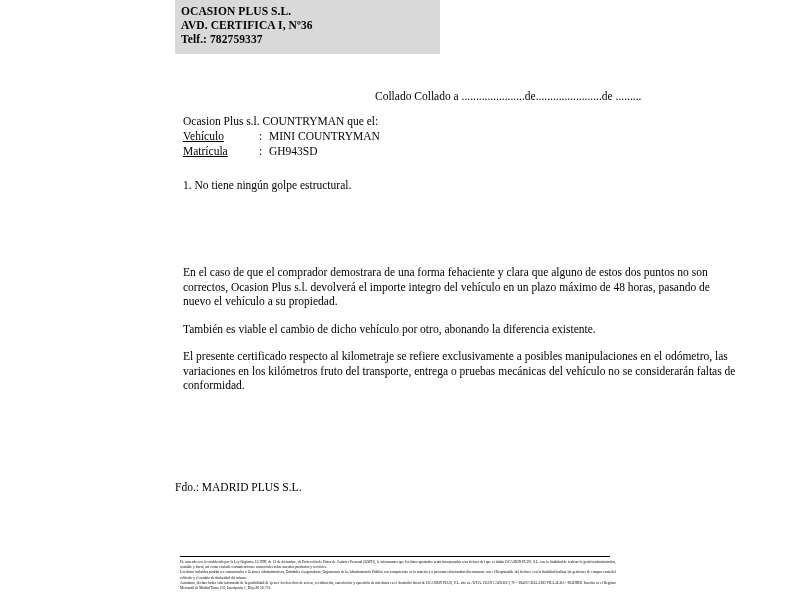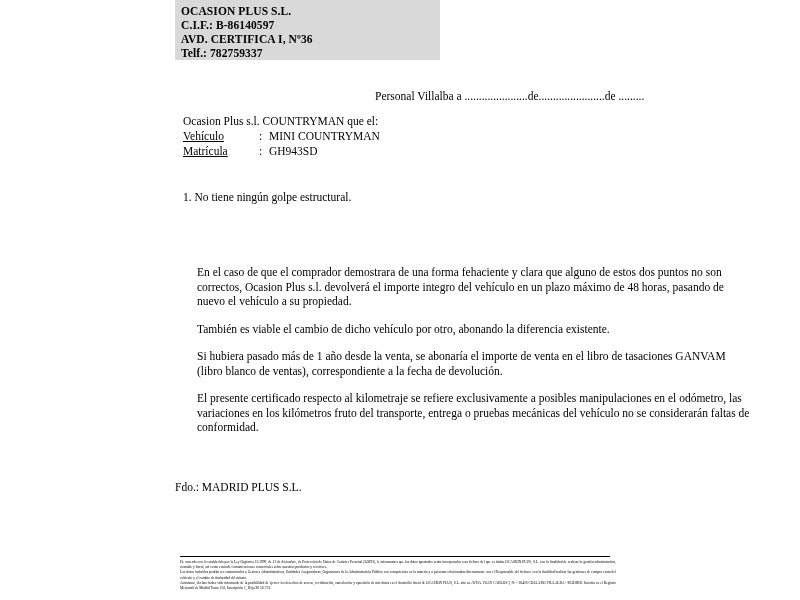--- a/index.html
+++ b/index.html
@@ -21,21 +21,21 @@
     box-sizing: border-box;
   }
 
   
   .header-block {
     position: absolute;
     left: 175px;
     top: 0px;
     width: 265px;
     background: #d9d9d9;
-    padding: 4px 6px 0 6px;
+    padding: 4px 6px 8px 6px;
     box-sizing: border-box;
   }
   .header-block .line {
     font-weight: bold;
     font-size: 11.5px;
     line-height: 14px;
     letter-spacing: 0.1px;
     white-space: nowrap;
   }
 
@@ -73,32 +73,31 @@
   
   .points {
     position: absolute;
     left: 183px;
     top: 178px;
     font-size: 11.5px;
     line-height: 15px;
     width: 580px;
   }
   .points p {
-    margin: 12px 0 14px 0;
+    margin: 0 0 14px 0;
   }
 
   
   .body-text {
     position: absolute;
     left: 183px;
     top: 265px;
     width: 555px;
     font-size: 11.5px;
     line-height: 14.5px;
-    margin-left: 14px;
   }
   .body-text p {
     margin: 0 0 13px 0;
     text-align: left;
   }
 
   
   .signature {
     position: absolute;
     left: 175px;
@@ -128,26 +127,25 @@
     margin: 0;
   }
 </style>
 </head>
 <body>
 
 <div class="page">
 
   <div class="header-block">
     <div class="line">OCASION PLUS S.L.</div>
-    <div class="line">C.I.F.: B-86140597</div>
     <div class="line">AVD. CERTIFICA I, Nº36</div>
     <div class="line">Telf.: 782759337</div>
   </div>
 
-  <div class="place-date">Personal Villalba a ......................de.......................de .........</div>
+  <div class="place-date">Collado Collado a ......................de.......................de .........</div>
 
   <div class="certifies">
     <div>Ocasion Plus s.l. COUNTRYMAN que el:</div>
     <div class="kv">
       <span class="k">Vehículo</span>
       <span class="sep">:</span>
       <span>MINI COUNTRYMAN</span>
     </div>
     <div class="kv">
       <span class="k">Matrícula</span>
@@ -156,21 +154,20 @@
     </div>
   </div>
 
   <div class="points">
     <p>1. No tiene ningún golpe estructural.</p>
   </div>
 
   <div class="body-text">
     <p>En el caso de que el comprador demostrara de una forma fehaciente y clara que alguno de estos dos puntos no son correctos, Ocasion Plus s.l. devolverá el importe integro del vehículo en un plazo máximo de 48 horas, pasando de nuevo el vehículo a su propiedad.</p>
     <p>También es viable el cambio de dicho vehículo por otro, abonando la diferencia existente.</p>
-    <p>Si hubiera pasado más de 1 año desde la venta, se abonaría el importe de venta en el libro de tasaciones GANVAM (libro blanco de ventas), correspondiente a la fecha de devolución.</p>
     <p>El presente certificado respecto al kilometraje se refiere exclusivamente a posibles manipulaciones en el odómetro, las variaciones en los kilómetros fruto del transporte, entrega o pruebas mecánicas del vehículo no se considerarán faltas de conformidad.</p>
   </div>
 
   <div class="signature">Fdo.: MADRID PLUS S.L.</div>
 
   <div class="footer-rule"></div>
 
   <div class="footer">
     <p>De acuerdo con lo establecido por la Ley Orgánica 15/1999, de 13 de diciembre, de Protección de Datos de Carácter Personal (LOPD), le informamos que los datos aportados serán incorporados a un fichero del que es titular OCASION PLUS, S.L. con la finalidad de realizar la gestión administrativa, contable y fiscal, así como enviarle comunicaciones comerciales sobre nuestros productos y servicios.</p>
     <p>Los datos incluidos podrán ser comunicados a Gestores Administrativos, Entidades Aseguradoras, Organismos de la Administración Pública con competencia en la materia y a personas relacionadas directamente con el Responsable del fichero; con la finalidad/realizar las gestiones de compra venta del vehículo y el cambio de titularidad del mismo.</p>

